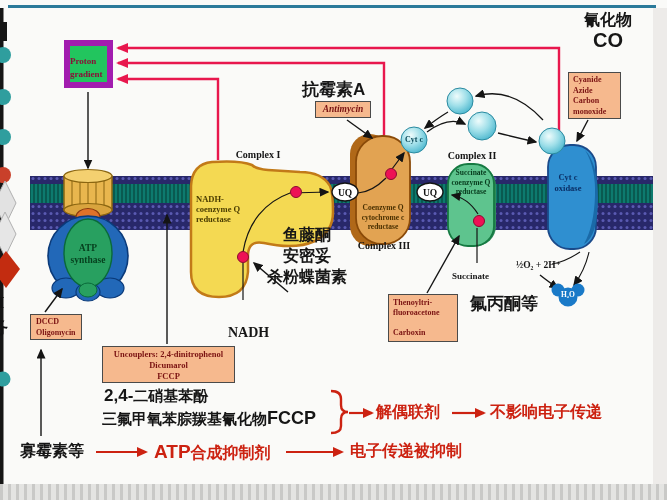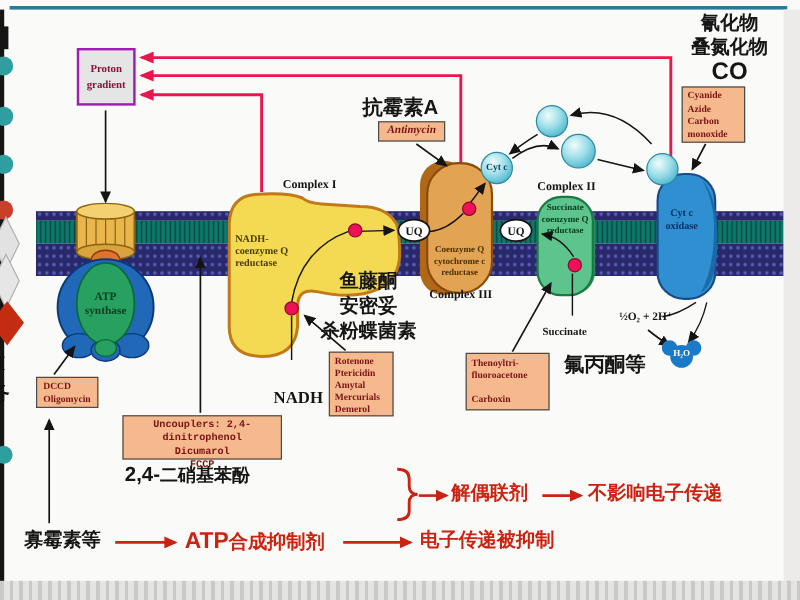--- a/index.html
+++ b/index.html
@@ -4,22 +4,22 @@
 <style>
   html,body{margin:0;padding:0;background:#fff;}
   #stage{position:relative;width:667px;height:500px;background:#fafaf8;overflow:hidden;
          font-family:"Liberation Serif","DejaVu Serif",serif;}
   #art{position:absolute;left:0;top:0;}
   .t{position:absolute;line-height:1.18;color:#161616;white-space:nowrap;}
   .ctr{text-align:center;}
   .b{font-weight:bold;}
   .box{position:absolute;background:#f6b98e;border:1px solid #4a4a4a;color:#7a1212;
        font-weight:bold;box-sizing:border-box;}
-  .pbox{position:absolute;background:#e5e5e5;border:2px solid #a21caf;color:#8a1038;
-        font-weight:bold;box-sizing:border-box;text-align:center;}
+  .pbox{position:absolute;background:#22c55e;border:6px solid #a21caf;color:#8a1038;
+        font-weight:bold;box-sizing:border-box;}
   .red{color:#cc2211;}
   .sans{font-family:"Liberation Sans","DejaVu Sans",sans-serif;}
   .frag{position:absolute;left:-9px;font-weight:bold;font-size:17px;color:#111;}
   .strip{position:absolute;left:0;top:484px;width:667px;height:16px;
          background:repeating-linear-gradient(90deg,#c9c9c7 0 3px,#e4e4e2 3px 8px);}
   .rightband{position:absolute;left:653px;top:8px;width:14px;height:478px;background:#edebe9;}
   .toprule{position:absolute;left:8px;top:5px;width:648px;height:3px;background:#2b7a9a;}
 </style>
 </head>
 <body>
@@ -182,21 +182,20 @@
   <div class="frag" style="top:293px;">H</div>
   <div class="frag" style="top:316px;">务</div>
 
   <div class="pbox" style="left:64px;top:40px;width:49px;height:48px;font-size:9px;padding-top:9px;line-height:13px;">
     <div>Proton</div>
     <div>gradient</div>
   </div>
 
   <div class="t ctr b" style="left:568px;top:10px;width:80px;font-size:16px;line-height:20px;">
     <div>氰化物</div>
-    <div>叠氮化物</div>
     <div class="sans" style="font-size:20px;">CO</div>
   </div>
 
   <div class="box" style="left:568px;top:72px;width:53px;height:47px;font-size:8px;line-height:10.5px;padding:2px 0 0 4px;">
     <div>Cyanide</div>
     <div>Azide</div>
     <div>Carbon</div>
     <div>monoxide</div>
   </div>
 
@@ -238,51 +237,47 @@
   <div class="t b" style="left:452px;top:271px;font-size:9px;">Succinate</div>
   <div class="t b" style="left:516px;top:260px;font-size:9.5px;">½O₂ + 2H⁺</div>
   <div class="t ctr b" style="left:555px;top:291px;width:26px;font-size:7.5px;color:#ffffff;">H₂O</div>
 
   <div class="t ctr b" style="left:255px;top:224px;width:104px;font-size:16px;line-height:21px;">
     <div>鱼藤酮</div>
     <div>安密妥</div>
     <div>杀粉蝶菌素</div>
   </div>
 
-  <div class="box" style="left:274px;top:293px;width:54px;height:54px;font-size:8px;line-height:10px;padding:2px 0 0 4px;">
-    <div>Rotenone</div>
-    <div>Ptericidin</div>
-    <div>Amytal</div>
-    <div>Mercurials</div>
-    <div>Demerol</div>
-  </div>
 
   <div class="box" style="left:388px;top:294px;width:70px;height:48px;font-size:8px;line-height:10px;padding:3px 0 0 4px;">
     <div>Thenoyltri-</div>
     <div>fluoroacetone</div>
     <div style="margin-top:10px;">Carboxin</div>
   </div>
   <div class="t ctr b" style="left:452px;top:291px;width:104px;font-size:17px;line-height:25px;">
     <div>氟丙酮等</div>
   </div>
 
   <div class="box" style="left:30px;top:314px;width:52px;height:26px;font-size:8px;line-height:10.5px;padding:2px 0 0 5px;">
     <div>DCCD</div>
     <div>Oligomycin</div>
   </div>
 
-  <div class="box ctr" style="left:102px;top:346px;width:133px;height:37px;font-size:8.5px;line-height:11px;padding-top:2px;font-family:Liberation Mono, monospace;">
+  <div class="box ctr" style="left:102px;top:346px;width:133px;height:37px;font-size:8.5px;line-height:11px;padding-top:2px;">
     <div>Uncouplers: 2,4-dinitrophenol</div>
     <div>Dicumarol</div>
     <div>FCCP</div>
   </div>
 
   <div class="t b" style="left:104px;top:386px;font-size:15px;">
     <span class="sans" style="font-size:17px;">2,4-</span><span>二硝基苯酚</span>
   </div>
+  <div class="t b" style="left:102px;top:408px;font-size:15px;">
+    <span>三氟甲氧苯腙羰基氰化物</span><span class="sans" style="font-size:18px;">FCCP</span>
+  </div>
 
   <div class="t b red" style="left:376px;top:403px;font-size:16px;">解偶联剂</div>
   <div class="t b red" style="left:490px;top:403px;font-size:16px;">不影响电子传递</div>
 
   <div class="t b" style="left:20px;top:442px;font-size:16px;">寡霉素等</div>
   <div class="t b red" style="left:154px;top:441px;font-size:16px;">
     <span class="sans" style="font-size:19px;">ATP</span><span>合成抑制剂</span>
   </div>
   <div class="t b red" style="left:350px;top:442px;font-size:16px;">电子传递被抑制</div>
 

